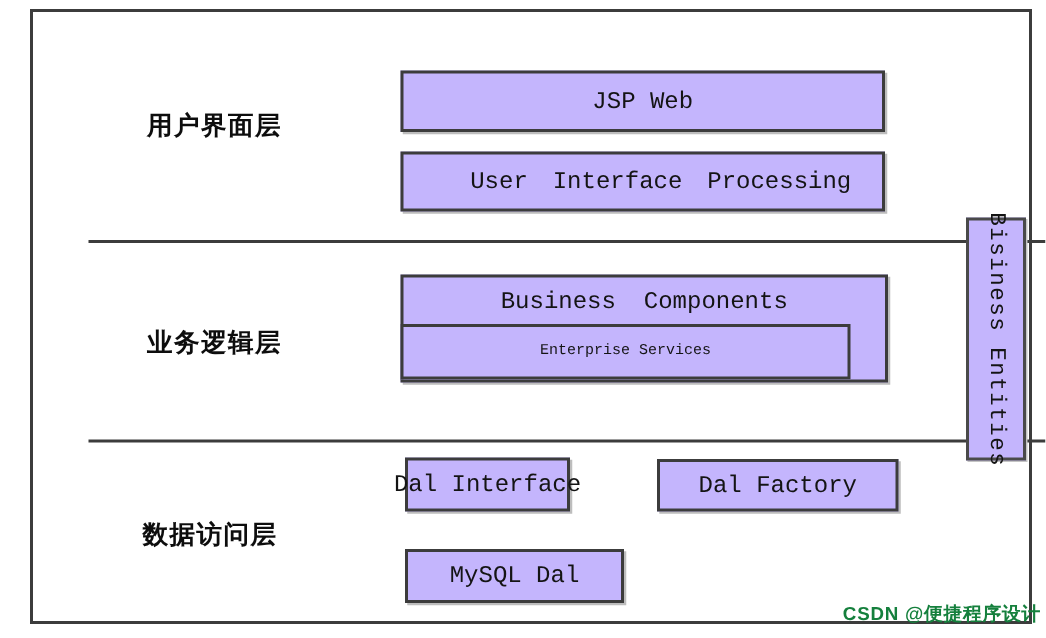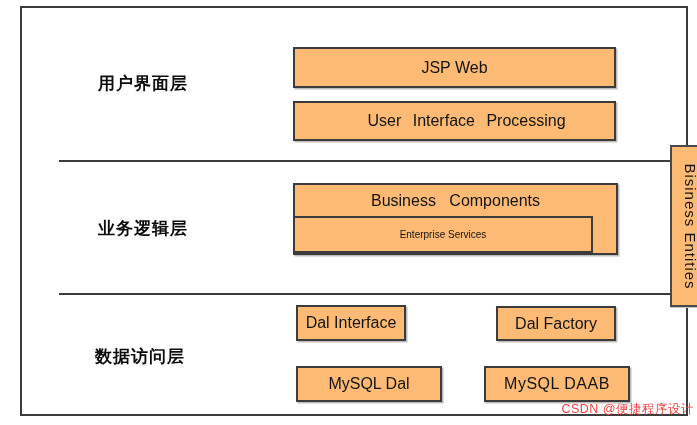--- a/index.html
+++ b/index.html
@@ -17,47 +17,47 @@
   .divider.d1{top:152px;}
   .divider.d2{top:285px;}
   .layer-label{
     position:absolute;font-weight:bold;font-size:17px;color:#0d0d0d;
     letter-spacing:1px;white-space:nowrap;z-index:2;margin-left:16px;
   }
   .layer-label.l1{left:60px;top:64px;}
   .layer-label.l2{left:60px;top:209px;}
   .layer-label.l3{left:57px;top:337px;}
   .box{
-    position:absolute;box-sizing:border-box;background:#fdba74;
+    position:absolute;box-sizing:border-box;background:#c4b5fd;
     border:2px solid #3c3c3c;box-shadow:1.5px 1.5px 0 #bdbdbd;
     display:flex;align-items:center;justify-content:center;
-    font-family:Liberation Sans, sans-serif;
-    font-size:16px;color:#141414;z-index:2;white-space:nowrap;margin-left:26px;
+    font-family:Liberation Mono, monospace;
+    font-size:16px;color:#141414;z-index:2;white-space:nowrap;
   }
   .box.jsp{left:245px;top:39px;width:323px;height:41px;}
   .box.uip{left:245px;top:93px;width:323px;height:40px;word-spacing:7px;padding-left:24px;}
   .box.bc{left:245px;top:175px;width:325px;height:72px;
     align-items:flex-start;padding-top:7px;word-spacing:9px;z-index:2;}
   .box.es{left:245px;top:208px;width:300px;height:37px;font-size:10px;
     box-shadow:none;z-index:3;}
   .box.dali{left:248px;top:297px;width:110px;height:36px;}
-  .box.dalf{left:448px;top:298px;width:120px;height:35px;}
+  .box.dalf{left:416px;top:298px;width:161px;height:35px;}
   .box.mydal{left:248px;top:358px;width:146px;height:36px;}
   .box.mydaab{left:436px;top:358px;width:146px;height:36px;letter-spacing:.5px;}
   .box.be{
     left:622px;top:137px;width:40px;height:162px;border-color:#4a4a4a;
     box-shadow:1px 1px 0 #c4c4c4;z-index:4;overflow:visible;
   }
   .be-text{
     transform:rotate(90deg);transform-origin:center;white-space:nowrap;
     font-size:15px;letter-spacing:1px;color:#141414;
   }
   .watermark{
     position:absolute;right:3px;bottom:7px;font-size:12.5px;
-    color:#ef4444;letter-spacing:.5px;z-index:5;white-space:nowrap;
+    color:#15803d;letter-spacing:.5px;z-index:5;white-space:nowrap;font-weight:bold;
   }
 </style>
 </head>
 <body>
 
 <div class="stage">
   <div class="frame">
 
     <div class="divider d1"></div>
     <div class="divider d2"></div>
@@ -68,21 +68,20 @@
 
     <div class="box jsp">JSP Web</div>
     <div class="box uip">User Interface Processing</div>
 
     <div class="box bc">Business Components</div>
     <div class="box es">Enterprise Services</div>
 
     <div class="box dali">Dal Interface</div>
     <div class="box dalf">Dal Factory</div>
     <div class="box mydal">MySQL Dal</div>
-    <div class="box mydaab">MySQL DAAB</div>
 
     <div class="box be">
       <span class="be-text">Bisiness Entities</span>
     </div>
 
   </div>
 
   <div class="watermark">CSDN @便捷程序设计</div>
 </div>
 

